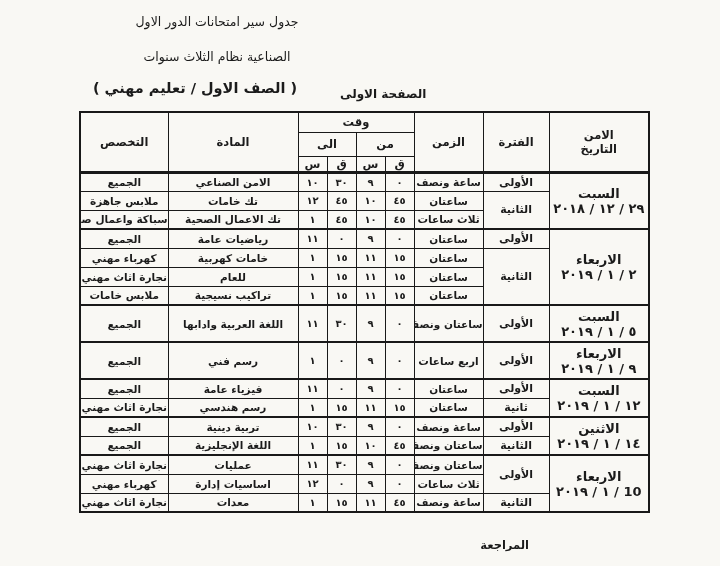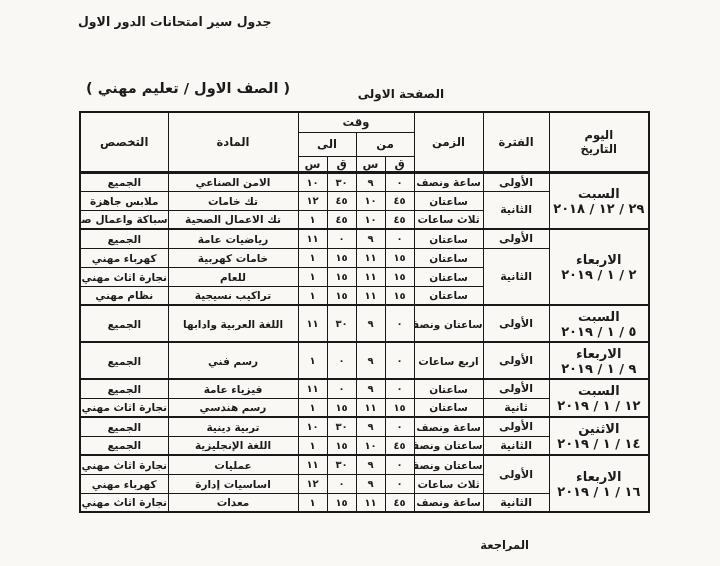--- a/index.html
+++ b/index.html
@@ -2,25 +2,25 @@
 <html lang="ar" dir="rtl"><head>
 <meta charset="utf-8">
 <style>
   html,body{margin:0;padding:0}
   body{
     width:720px;height:566px;position:relative;overflow:hidden;
     background:#f9f8f4;color:#1b1b1b;
     font-family:"DejaVu Sans", sans-serif;
   }
   .page{position:absolute;inset:0;direction:rtl}
-  .hdr-block{position:absolute;text-align:left;font-weight:bold}
+  .hdr-block{position:absolute;text-align:center;font-weight:normal}
   #hdr-right{top:10px;left:452px;width:205px;font-size:12px;line-height:16.5px}
   #hdr-left{top:13px;left:78px;width:278px;font-size:12.5px;line-height:17.5px}
-  #class-line{position:absolute;top:80px;left:86px;width:218px;text-align:left;font-weight:bold;font-size:14.5px}
-  #page-label{position:absolute;top:87px;left:340px;width:104px;text-align:right;font-weight:bold;font-size:12px}
+  #class-line{position:absolute;top:80px;left:86px;width:218px;text-align:center;font-weight:bold;font-size:14.5px}
+  #page-label{position:absolute;top:87px;left:340px;width:104px;text-align:left;font-weight:bold;font-size:12px}
   #footer-note{position:absolute;top:538px;left:433px;width:96px;font-weight:bold;font-size:11.5px}
 
   table.sched{
     position:absolute;top:111px;left:79px;width:569px;
     border-collapse:collapse;table-layout:fixed;direction:rtl;
     border:2px solid #191919;
   }
   .sched th,.sched td{
     border:1px solid #191919;text-align:center;vertical-align:middle;
     padding:0;font-weight:bold;overflow:hidden;white-space:nowrap;
@@ -41,41 +41,42 @@
 </style>
 </head>
 <body>
 
 <div class="page">
 
 
   <div id="hdr-left" class="hdr-block">
     <span>جدول سير امتحانات الدور الاول</span><br>
     <br>
+    <span>الصناعية نظام الثلاث سنوات</span>
   </div>
 
   <div id="class-line">( الصف الاول / تعليم مهني )</div>
   <div id="page-label">الصفحة الاولى</div>
 
   <table class="sched">
     <colgroup>
       <col style="width:100px">
         <col style="width:66px">
         <col style="width:69px">
       <col style="width:29px">
         <col style="width:29px">
         <col style="width:29px">
         <col style="width:29px">
       <col style="width:130px">
         <col style="width:88px">
     </colgroup>
     <thead>
       <tr class="h1">
         <th rowspan="3">
-          <span>اليوم</span><br>
+          <span>الامن</span><br>
           <span>التاريخ</span>
         </th>
         <th rowspan="3">الفترة</th>
         <th rowspan="3">الزمن</th>
         <th colspan="4" class="col-time">وقت</th>
         <th rowspan="3">المادة</th>
         <th rowspan="3">التخصص</th>
       </tr>
       <tr class="h2">
         <th colspan="2">من</th>
@@ -157,21 +158,21 @@
         <td class="subject-cell">للعام</td>
         <td class="spec-cell">نجارة اثاث مهني</td>
       </tr>
       <tr class="r">
         <td class="duration-cell">ساعتان</td>
         <td class="num-cell">١٥</td>
         <td class="num-cell">١١</td>
         <td class="num-cell">١٥</td>
         <td class="num-cell">١</td>
         <td class="subject-cell">تراكيب نسيجية</td>
-        <td class="spec-cell">نظام مهني</td>
+        <td class="spec-cell">ملابس خامات</td>
       </tr>
 
       <tr class="tall day-start">
         <td class="day-cell">
           <span class="day-name">السبت</span>
           <span class="day-date">٥ / ١ / ٢٠١٩</span>
         </td>
         <td class="period-cell">الأولى</td>
         <td class="duration-cell">ساعتان ونصف</td>
         <td class="num-cell">٠</td>
@@ -243,21 +244,21 @@
         <td class="num-cell">١٠</td>
         <td class="num-cell">١٥</td>
         <td class="num-cell">١</td>
         <td class="subject-cell">اللغة الإنجليزية</td>
         <td class="spec-cell">الجميع</td>
       </tr>
 
       <tr class="r day-start">
         <td class="day-cell" rowspan="3">
           <span class="day-name">الاربعاء</span>
-          <span class="day-date">١٦ / ١ / ٢٠١٩</span>
+          <span class="day-date">10 / ١ / ٢٠١٩</span>
         </td>
         <td class="period-cell" rowspan="2">الأولى</td>
         <td class="duration-cell">ساعتان ونصف</td>
         <td class="num-cell">٠</td>
         <td class="num-cell">٩</td>
         <td class="num-cell">٣٠</td>
         <td class="num-cell">١١</td>
         <td class="subject-cell">عمليات</td>
         <td class="spec-cell">نجارة اثاث مهني</td>
       </tr>

